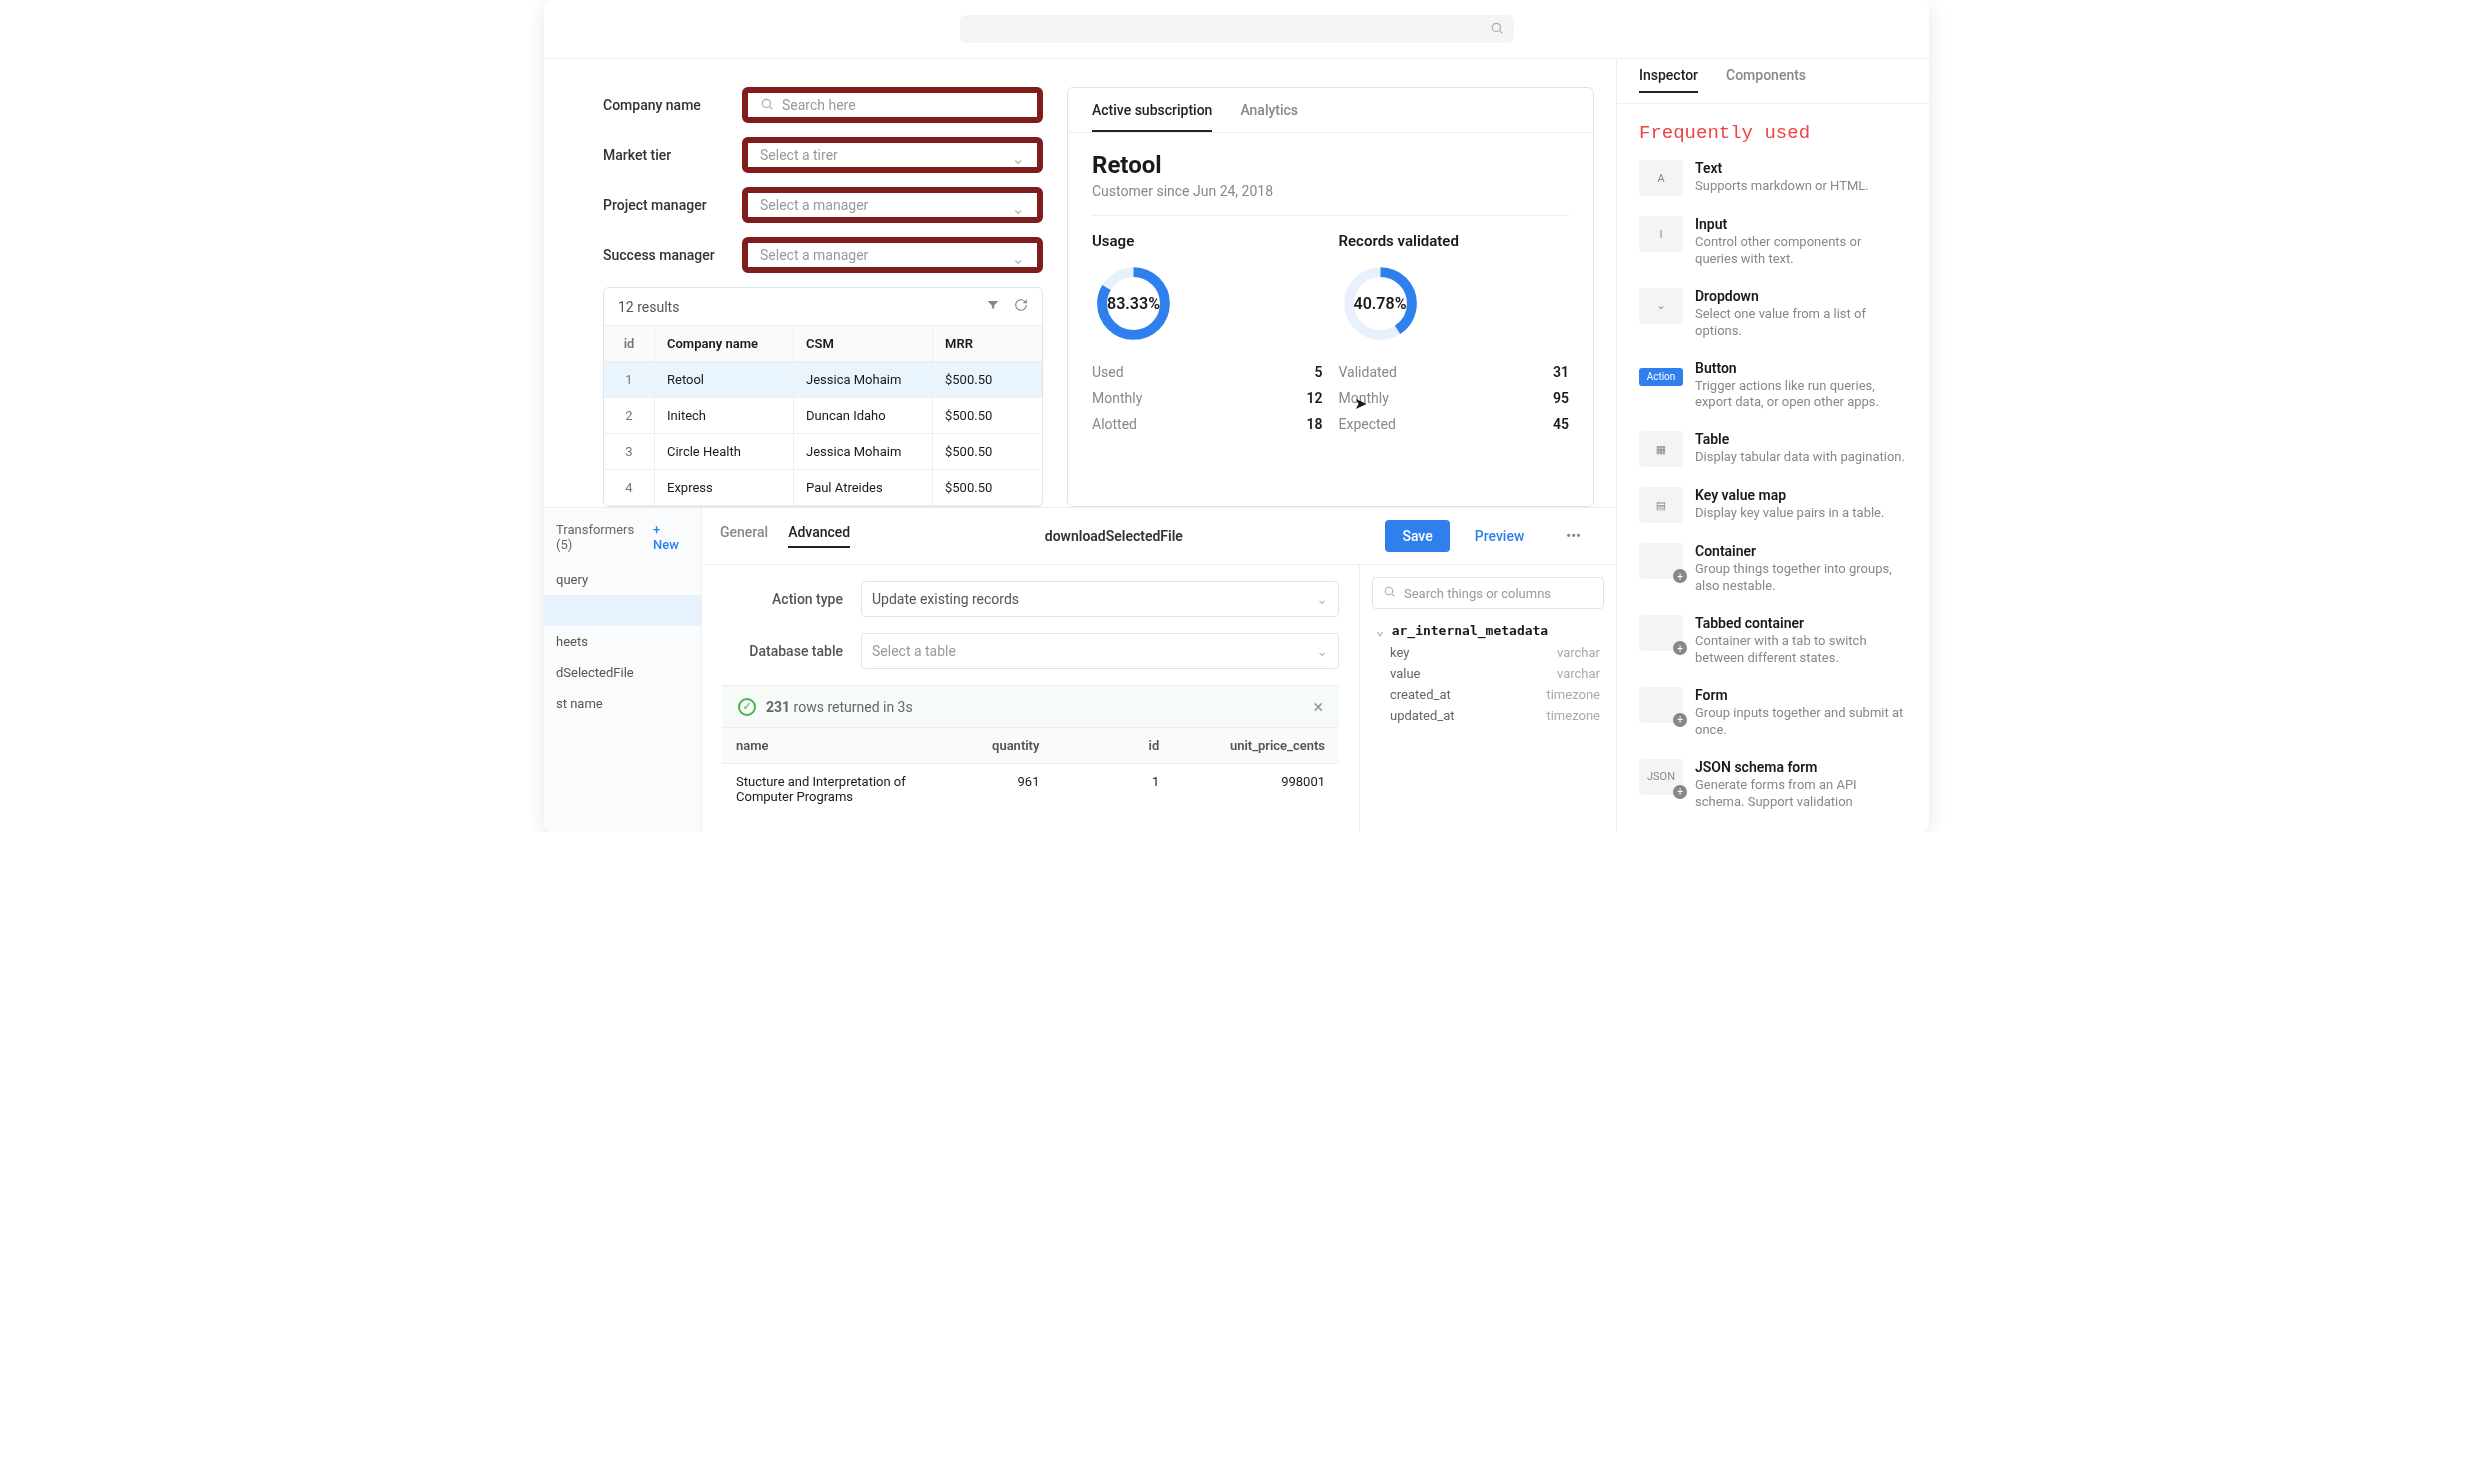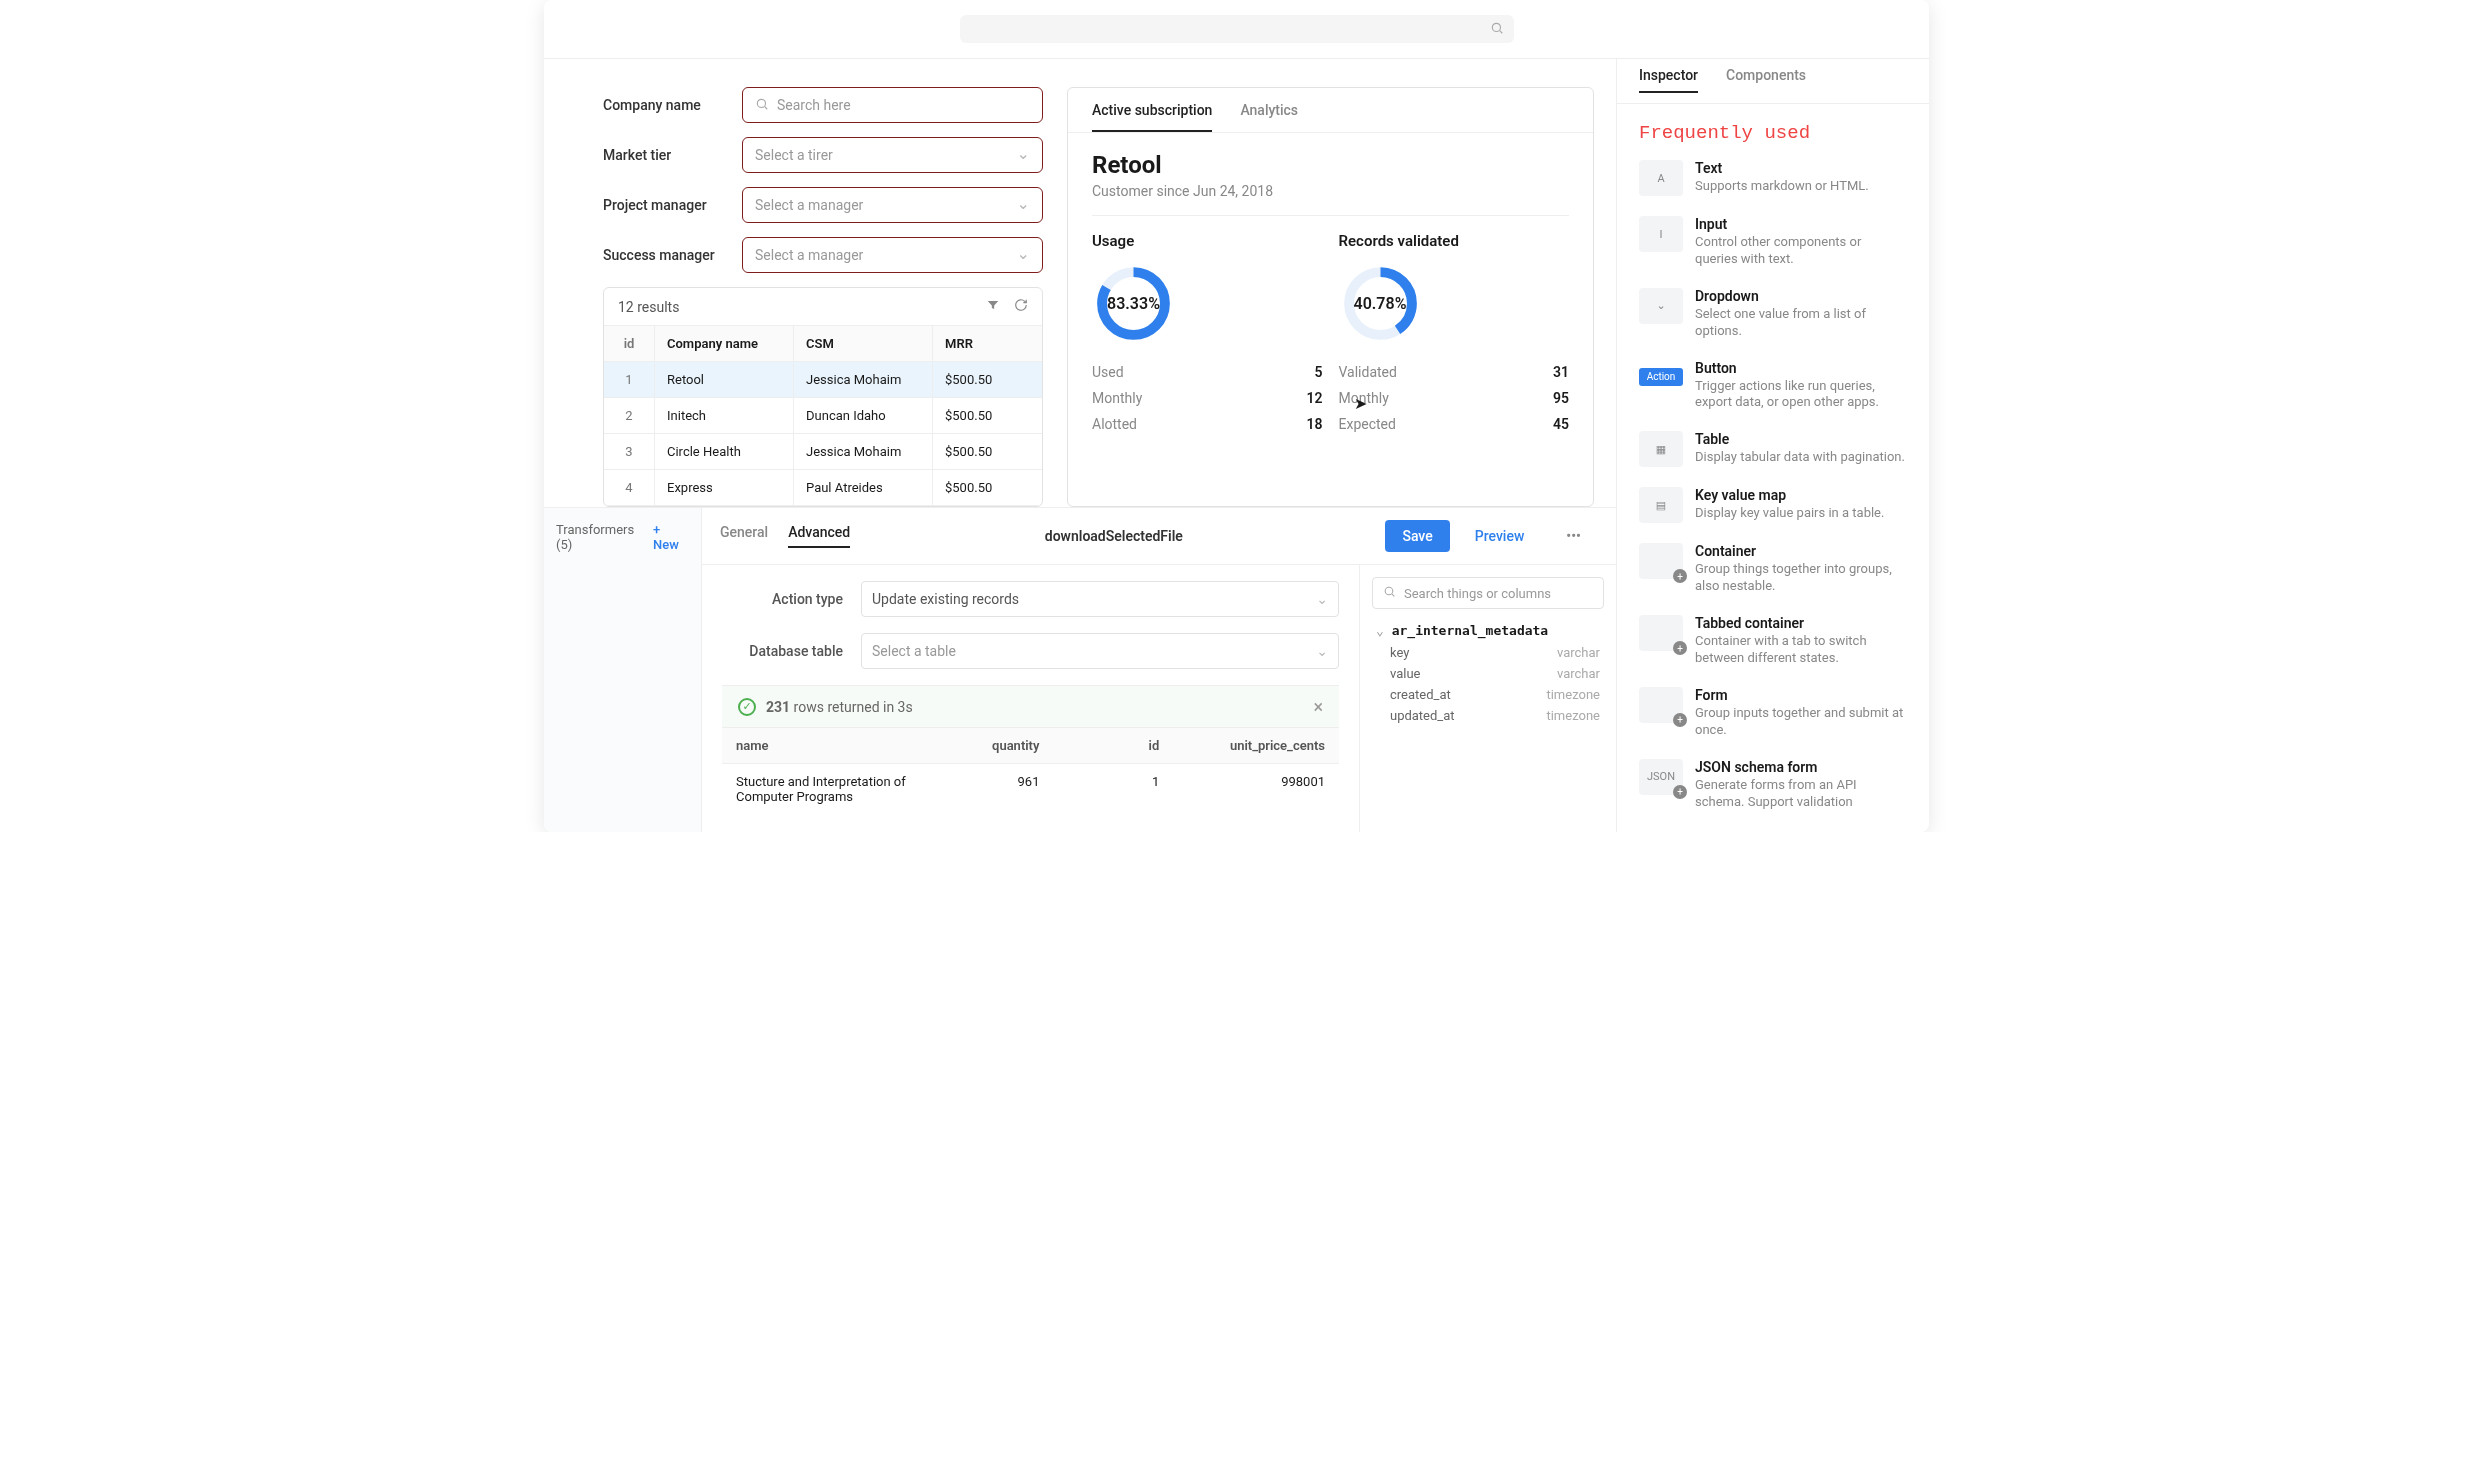--- a/index.html
+++ b/index.html
@@ -9,21 +9,21 @@
 .titlebar-search { width: 554px; height: 28px; background: #f5f5f5; border-radius: 6px; display: flex; align-items: center; justify-content: flex-end; padding: 0 10px; }
 .titlebar-search .sicon { color: #aaa; }
 .main-area { display: flex; height: calc(100% - 59px); }
 .left-col { width: 1072px; display: flex; flex-direction: column; }
 .right-col { width: 313px; border-left: 1px solid #eee; padding: 8px 0 0 0; overflow: hidden; }
 
 .canvas { flex: 0 0 432px; display: flex; padding: 28px 22px 0 59px; gap: 24px; }
 .filters { width: 440px; }
 .frow { display: flex; align-items: center; margin-bottom: 14px; }
 .frow label { width: 139px; color: #333; font-weight: 500; }
-.frow .input, .frow .select { flex: 1; height: 36px; border: 1px solid #7f1d1d; border-radius: 6px; background: #fff; display: flex; align-items: center; padding: 0 12px; color: #999; position: relative; }
+.frow .input, .frow .select { flex: 1; height: 36px; border: 6px solid #7f1d1d; border-radius: 6px; background: #fff; display: flex; align-items: center; padding: 0 12px; color: #999; position: relative; }
 .frow .input .sicon { margin-right: 8px; color: #aaa; }
 .frow .select::after { content: "⌄"; position: absolute; right: 12px; color: #bbb; font-size: 16px; top: 6px; }
 
 .results { border: 1px solid #e2e2e2; border-radius: 6px; overflow: hidden; }
 .results-head { display: flex; align-items: center; padding: 10px 14px; border-bottom: 1px solid #eee; }
 .results-head .count { flex: 1; color: #555; }
 .results-head .ti { color: #888; margin-left: 14px; cursor: pointer; }
 .rtable .thead, .rtable .tr { display: flex; border-bottom: 1px solid #eee; font-size: 13px; }
 .rtable .thead { font-weight: 600; background: #fafafa; }
 .rtable .cell { padding: 10px 12px; }
@@ -280,20 +280,27 @@
           </div>
         </div>
       </div>
 
       <div class="qpanel">
         <div class="qleft">
           <div class="qleft-head">
             <span>Transformers (5)</span>
             <span class="add">+ New</span>
           </div>
+          <div id="qitems">
+              <div class="qitem">query</div>
+              <div class="qitem active">&nbsp;</div>
+              <div class="qitem">heets</div>
+              <div class="qitem">dSelectedFile</div>
+              <div class="qitem">st name</div>
+            </div>
         </div>
         <div class="qmain">
           <div class="qhead">
             <div class="subtabs">
               <div class="subtab">General</div>
               <div class="subtab active">Advanced</div>
             </div>
             <div class="qtitle">downloadSelectedFile</div>
             <div class="btn btn-primary">Save</div>
             <div class="btn btn-outline">Preview</div>

